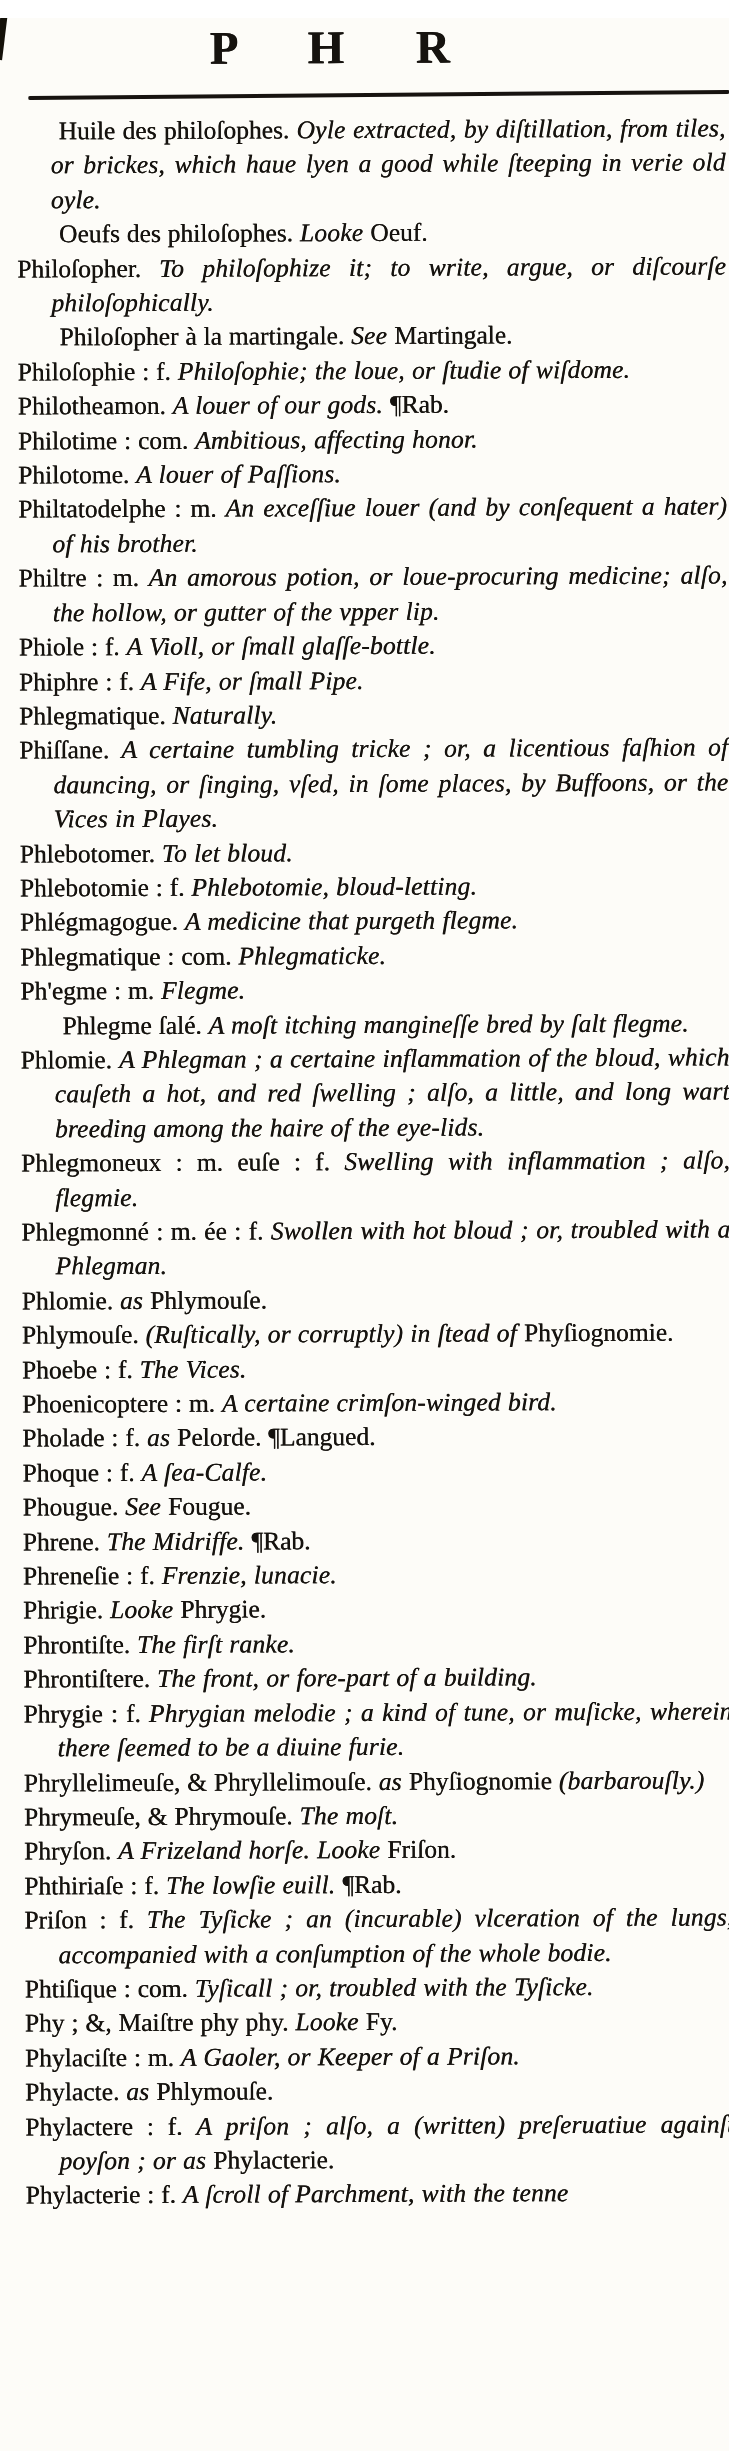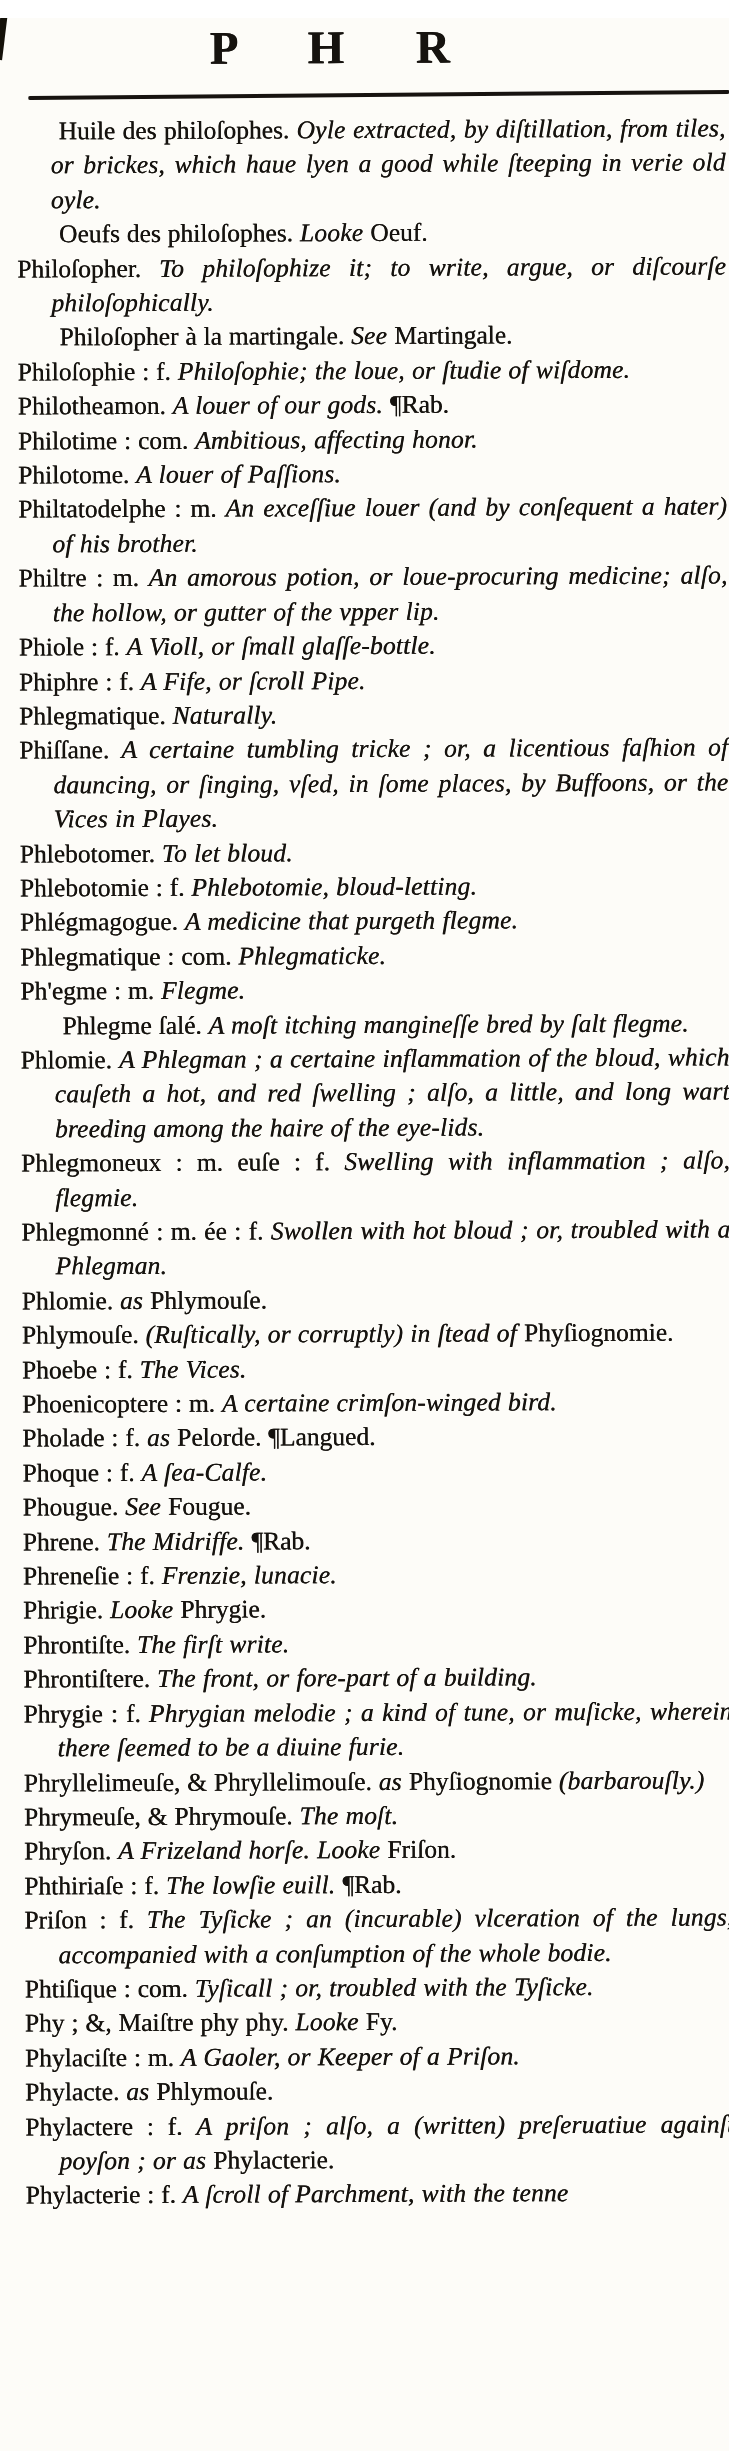--- a/index.html
+++ b/index.html
@@ -87,21 +87,21 @@
         <p class="entry sub"><span class="rm">Oeufs des philoſophes. </span><span class="it">Looke </span><span class="rm">Oeuf.</span></p>
         <p class="entry"><span class="rm">Philoſopher. </span><span class="it">To philoſophize it; to write, argue, or diſcourſe philoſophically.</span></p>
         <p class="entry sub"><span class="rm">Philoſopher à la martingale. </span><span class="it">See </span><span class="rm">Martingale.</span></p>
         <p class="entry"><span class="rm">Philoſophie : f. </span><span class="it">Philoſophie; the loue, or ſtudie of wiſdome.</span></p>
         <p class="entry"><span class="rm">Philotheamon. </span><span class="it">A louer of our gods. </span><span class="rm">¶Rab.</span></p>
         <p class="entry"><span class="rm">Philotime : com. </span><span class="it">Ambitious, affecting honor.</span></p>
         <p class="entry"><span class="rm">Philotome. </span><span class="it">A louer of Paſſions.</span></p>
         <p class="entry"><span class="rm">Philtatodelphe : m. </span><span class="it">An exceſſiue louer (and by conſequent a hater) of his brother.</span></p>
         <p class="entry"><span class="rm">Philtre : m. </span><span class="it">An amorous potion, or loue-procuring medicine; alſo, the hollow, or gutter of the vpper lip.</span></p>
         <p class="entry"><span class="rm">Phiole : f. </span><span class="it">A Violl, or ſmall glaſſe-bottle.</span></p>
-        <p class="entry"><span class="rm">Phiphre : f. </span><span class="it">A Fife, or ſcroll Pipe.</span></p>
+        <p class="entry"><span class="rm">Phiphre : f. </span><span class="it">A Fife, or ſmall Pipe.</span></p>
         <p class="entry"><span class="rm">Phlegmatique. </span><span class="it">Naturally.</span></p>
         <p class="entry"><span class="rm">Phiſſane. </span><span class="it">A certaine tumbling tricke ; or, a licentious faſhion of dauncing, or ſinging, vſed, in ſome places, by Buffoons, or the Vices in Playes.</span></p>
         <p class="entry"><span class="rm">Phlebotomer. </span><span class="it">To let bloud.</span></p>
         <p class="entry"><span class="rm">Phlebotomie : f. </span><span class="it">Phlebotomie, bloud-letting.</span></p>
         <p class="entry"><span class="rm">Phlégmagogue. </span><span class="it">A medicine that purgeth flegme.</span></p>
         <p class="entry"><span class="rm">Phlegmatique : com. </span><span class="it">Phlegmaticke.</span></p>
         <p class="entry"><span class="rm">Ph'egme : m. </span><span class="it">Flegme.</span></p>
         <p class="entry sub"><span class="rm">Phlegme ſalé. </span><span class="it">A moſt itching mangineſſe bred by ſalt flegme.</span></p>
         <p class="entry"><span class="rm">Phlomie. </span><span class="it">A Phlegman ; a certaine inflammation of the bloud, which cauſeth a hot, and red ſwelling ; alſo, a little, and long wart breeding among the haire of the eye-lids.</span></p>
         <p class="entry"><span class="rm">Phlegmoneux : m. euſe : f. </span><span class="it">Swelling with inflammation ; alſo, flegmie.</span></p>
@@ -109,21 +109,21 @@
         <p class="entry"><span class="rm">Phlomie. </span><span class="it">as </span><span class="rm">Phlymouſe.</span></p>
         <p class="entry"><span class="rm">Phlymouſe. </span><span class="it">(Ruſtically, or corruptly) in ſtead of </span><span class="rm">Phyſiognomie.</span></p>
         <p class="entry"><span class="rm">Phoebe : f. </span><span class="it">The Vices.</span></p>
         <p class="entry"><span class="rm">Phoenicoptere : m. </span><span class="it">A certaine crimſon-winged bird.</span></p>
         <p class="entry"><span class="rm">Pholade : f. </span><span class="it">as </span><span class="rm">Pelorde. ¶Langued.</span></p>
         <p class="entry"><span class="rm">Phoque : f. </span><span class="it">A ſea-Calfe.</span></p>
         <p class="entry"><span class="rm">Phougue. </span><span class="it">See </span><span class="rm">Fougue.</span></p>
         <p class="entry"><span class="rm">Phrene. </span><span class="it">The Midriffe. </span><span class="rm">¶Rab.</span></p>
         <p class="entry"><span class="rm">Phreneſie : f. </span><span class="it">Frenzie, lunacie.</span></p>
         <p class="entry"><span class="rm">Phrigie. </span><span class="it">Looke </span><span class="rm">Phrygie.</span></p>
-        <p class="entry"><span class="rm">Phrontiſte. </span><span class="it">The firſt write.</span></p>
+        <p class="entry"><span class="rm">Phrontiſte. </span><span class="it">The firſt ranke.</span></p>
         <p class="entry"><span class="rm">Phrontiſtere. </span><span class="it">The front, or fore-part of a building.</span></p>
         <p class="entry"><span class="rm">Phrygie : f. </span><span class="it">Phrygian melodie ; a kind of tune, or muſicke, wherein there ſeemed to be a diuine furie.</span></p>
         <p class="entry"><span class="rm">Phryllelimeuſe, &amp; Phryllelimouſe. </span><span class="it">as </span><span class="rm">Phyſiognomie </span><span class="it">(barbarouſly.)</span></p>
         <p class="entry"><span class="rm">Phrymeuſe, &amp; Phrymouſe. </span><span class="it">The moſt.</span></p>
         <p class="entry"><span class="rm">Phryſon. </span><span class="it">A Frizeland horſe. Looke </span><span class="rm">Friſon.</span></p>
         <p class="entry"><span class="rm">Phthiriaſe : f. </span><span class="it">The lowſie euill. </span><span class="rm">¶Rab.</span></p>
         <p class="entry"><span class="rm">Priſon : f. </span><span class="it">The Tyſicke ; an (incurable) vlceration of the lungs, accompanied with a conſumption of the whole bodie.</span></p>
         <p class="entry"><span class="rm">Phtiſique : com. </span><span class="it">Tyſicall ; or, troubled with the Tyſicke.</span></p>
         <p class="entry"><span class="rm">Phy ; &amp;, Maiſtre phy phy. </span><span class="it">Looke </span><span class="rm">Fy.</span></p>
         <p class="entry"><span class="rm">Phylaciſte : m. </span><span class="it">A Gaoler, or Keeper of a Priſon.</span></p>

